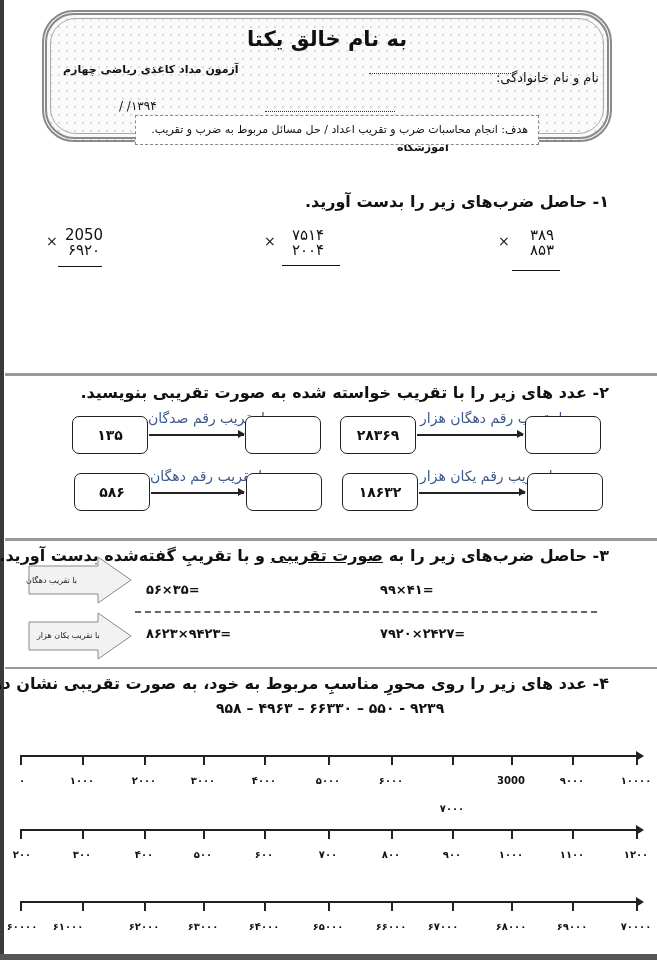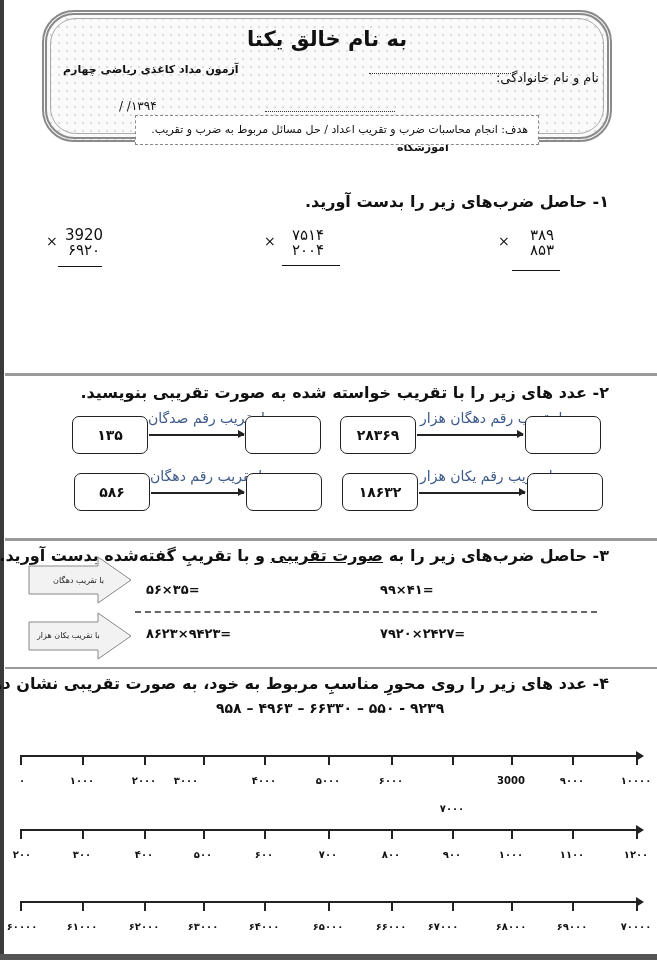--- a/index.html
+++ b/index.html
@@ -82,21 +82,21 @@
 
 <div class="mult" style="left:286px; top:228px; width:44px;">
   <span class="x">×</span>
   <div>۷۵۱۴</div>
   <div>۲۰۰۴</div>
   <div class="ans-line" style="left:-4px; top:37px; width:58px;"></div>
 </div>
 
 <div class="mult" style="left:64px; top:228px; width:40px;">
   <span class="x" style="left:-18px;">×</span>
-  <div>3920</div>
+  <div>2050</div>
   <div>۶۹۲۰</div>
   <div class="ans-line" style="left:-6px; top:38px; width:44px;"></div>
 </div>
 
 <div class="divider" style="top:373px;"></div>
 
 <div class="q-title" style="right:48px; top:383px;">۲- عدد های زیر را با تقریب خواسته شده به صورت تقریبی بنویسید.</div>
 
 <div class="rbox" style="left:340px; top:416px;">۲۸۳۶۹</div>
 <div class="arrow" style="left:417px; top:434px; width:106px;"></div>
@@ -122,21 +122,21 @@
 
 <div class="q-title" style="right:48px; top:546px;">
   <span>۳- حاصل ضرب‌های زیر را به</span>
   <span style="text-decoration: underline;">صورت تقریبی</span>
   <span>و با تقریبِ گفته‌شده بدست آورید.</span>
 </div>
 
 <svg class="big-arrow" style="left:28px; top:556px;" viewBox="0 0 104 48">
   <polygon points="1,10 70,10 70,1 103,24 70,47 70,38 1,38" fill="#f2f2f2" stroke="#888" stroke-width="1"></polygon>
 </svg>
-<div class="big-arrow-label" style="left:53px; top:576px;">با تقریب دهگان</div>
+<div class="big-arrow-label" style="left:26px; top:576px;">با تقریب دهگان</div>
 
 <svg class="big-arrow" style="left:28px; top:612px;" viewBox="0 0 104 48">
   <polygon points="1,10 70,10 70,1 103,24 70,47 70,38 1,38" fill="#f2f2f2" stroke="#888" stroke-width="1"></polygon>
 </svg>
 <div class="big-arrow-label" style="left:37px; top:631px;">با تقریب یکان هزار</div>
 
 <div class="expr" style="left:380px; top:582px;">۹۹×۴۱=</div>
 <div class="expr" style="left:146px; top:582px;">۵۶×۳۵=</div>
 <div class="dash-line"></div>
 <div class="expr" style="left:380px; top:626px;">۷۹۲۰×۲۴۲۷=</div>
@@ -156,21 +156,21 @@
   <div class="tick" style="left:244px;"></div>
   <div class="tick" style="left:308px;"></div>
   <div class="tick" style="left:371px;"></div>
   <div class="tick" style="left:432px;"></div>
   <div class="tick" style="left:491px;"></div>
   <div class="tick" style="left:552px;"></div>
   <div class="tick" style="left:616px;"></div>
   <div class="tick-label" style="left:2px;">۰</div>
   <div class="tick-label" style="left:62px;">۱۰۰۰</div>
   <div class="tick-label" style="left:124px;">۲۰۰۰</div>
-  <div class="tick-label" style="left:166px;">۳۰۰۰</div>
+  <div class="tick-label" style="left:183px;">۳۰۰۰</div>
   <div class="tick-label" style="left:244px;">۴۰۰۰</div>
   <div class="tick-label" style="left:308px;">۵۰۰۰</div>
   <div class="tick-label" style="left:371px;">۶۰۰۰</div>
   <div class="tick-label" style="left:432px;margin-top:28px;">۷۰۰۰</div>
   <div class="tick-label" style="left:491px;">3000</div>
   <div class="tick-label" style="left:552px;">۹۰۰۰</div>
   <div class="tick-label" style="left:616px;">۱۰۰۰۰</div>
 </div>
 
 <div class="axis" style="top:829px;">
@@ -206,21 +206,21 @@
   <div class="tick" style="left:124px;"></div>
   <div class="tick" style="left:183px;"></div>
   <div class="tick" style="left:244px;"></div>
   <div class="tick" style="left:308px;"></div>
   <div class="tick" style="left:371px;"></div>
   <div class="tick" style="left:432px;"></div>
   <div class="tick" style="left:491px;"></div>
   <div class="tick" style="left:552px;"></div>
   <div class="tick" style="left:616px;"></div>
   <div class="tick-label" style="left:2px;">۶۰۰۰۰</div>
-  <div class="tick-label" style="left:62px;">۶۱۰۰۰</div>
+  <div class="tick-label" style="left:48px;">۶۱۰۰۰</div>
   <div class="tick-label" style="left:124px;">۶۲۰۰۰</div>
   <div class="tick-label" style="left:183px;">۶۳۰۰۰</div>
   <div class="tick-label" style="left:244px;">۶۴۰۰۰</div>
   <div class="tick-label" style="left:308px;">۶۵۰۰۰</div>
   <div class="tick-label" style="left:371px;">۶۶۰۰۰</div>
   <div class="tick-label" style="left:423px;">۶۷۰۰۰</div>
   <div class="tick-label" style="left:491px;">۶۸۰۰۰</div>
   <div class="tick-label" style="left:552px;">۶۹۰۰۰</div>
   <div class="tick-label" style="left:616px;">۷۰۰۰۰</div>
 </div>

